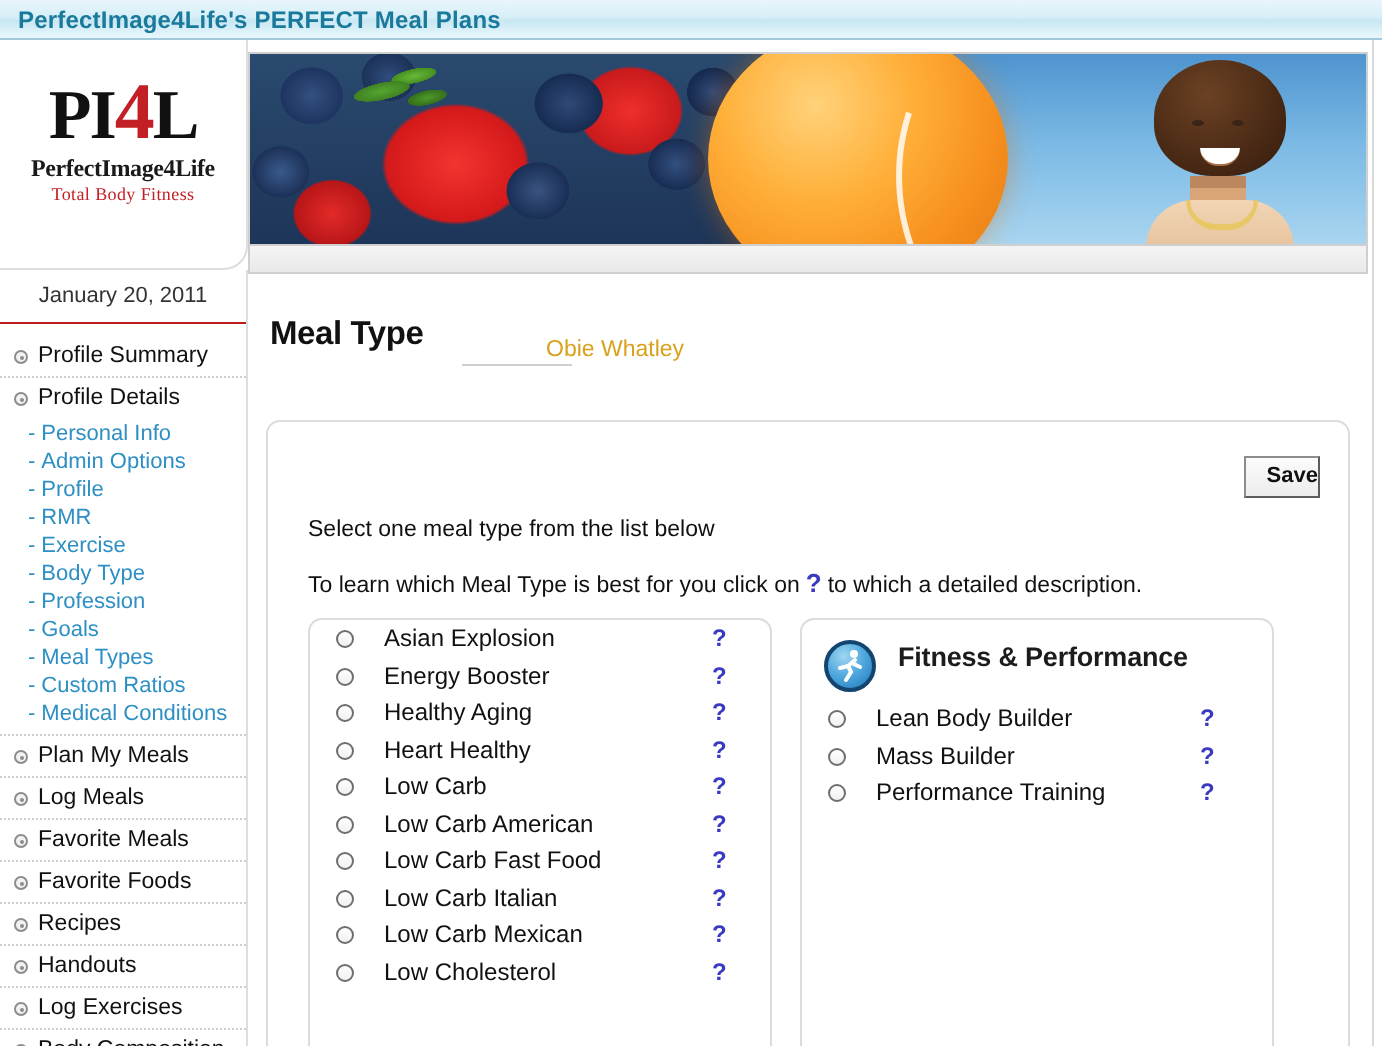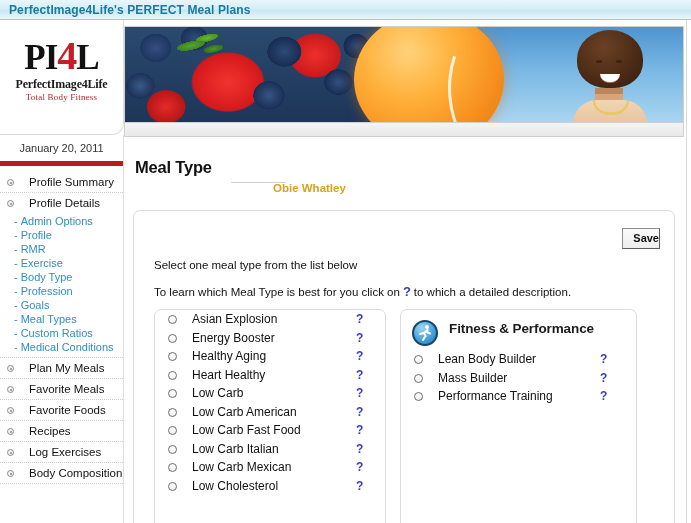--- a/index.html
+++ b/index.html
@@ -254,30 +254,30 @@
     border-right: 1px solid #dddddd;
     box-sizing: border-box;
     z-index: 3;
   }
   .sidebar-date {
     height: 26px;
     line-height: 26px;
     text-align: center;
     font-size: 11px;
     color: #333333;
-    border-bottom: 5px solid #b91c1c;
+    border-bottom: 1px solid #b91c1c;
   }
   .nav {
     padding: 6px 0 0 0;
   }
   .nav-item {
     position: relative;
     height: 21px;
     line-height: 21px;
-    padding-left: 29px;
+    padding-left: 19px;
     font-size: 11.5px;
     color: #111111;
     border-bottom: 1px dotted #cfcfcf;
     white-space: nowrap;
     box-sizing: border-box;
   }
   .nav-item.nodot { border-bottom: none; }
   .nav-bullet {
     position: absolute;
     left: 7px; top: 7px;
@@ -324,24 +324,24 @@
     letter-spacing: -0.2px;
   }
   .title-rule {
     position: absolute;
     left: 106px; top: 44px;
     width: 55px; height: 1px;
     background: #cfcfcf;
   }
   .client-name {
     position: absolute;
-    left: 148px; top: 44px;
+    left: 148px; top: 31px;
     font-size: 11.5px;
     color: #d9a11c;
-    font-weight: bold;
+    font-weight: normal;
   }
 
   .panel {
     position: absolute;
     left: 8px; top: 72px;
     width: 542px; height: 340px;
     border: 1px solid #dcdcdc;
     border-radius: 7px;
     background: #ffffff;
     box-sizing: border-box;
@@ -498,47 +498,56 @@
           <span class="nav-bullet"></span>
           <span>Profile Summary</span>
         </div>
 
         <div class="nav-item nodot">
           <span class="nav-bullet"></span>
           <span>Profile Details</span>
         </div>
 
         <div class="sub-wrap sub-wrap-end">
+          <div class="sub-item"><span class="dash">-</span><span>Personal Info</span></div>
           <div class="sub-item"><span class="dash">-</span><span>Admin Options</span></div>
           <div class="sub-item"><span class="dash">-</span><span>Profile</span></div>
           <div class="sub-item"><span class="dash">-</span><span>RMR</span></div>
           <div class="sub-item"><span class="dash">-</span><span>Exercise</span></div>
           <div class="sub-item"><span class="dash">-</span><span>Body Type</span></div>
           <div class="sub-item"><span class="dash">-</span><span>Profession</span></div>
           <div class="sub-item"><span class="dash">-</span><span>Goals</span></div>
           <div class="sub-item"><span class="dash">-</span><span>Meal Types</span></div>
           <div class="sub-item"><span class="dash">-</span><span>Custom Ratios</span></div>
           <div class="sub-item"><span class="dash">-</span><span>Medical Conditions</span></div>
         </div>
 
         <div class="nav-item">
           <span class="nav-bullet"></span>
           <span>Plan My Meals</span>
         </div>
         <div class="nav-item">
           <span class="nav-bullet"></span>
+          <span>Log Meals</span>
+        </div>
+        <div class="nav-item">
+          <span class="nav-bullet"></span>
           <span>Favorite Meals</span>
         </div>
         <div class="nav-item">
           <span class="nav-bullet"></span>
           <span>Favorite Foods</span>
         </div>
         <div class="nav-item">
           <span class="nav-bullet"></span>
           <span>Recipes</span>
+        </div>
+        <div class="nav-item">
+          <span class="nav-bullet"></span>
+          <span>Handouts</span>
         </div>
         <div class="nav-item">
           <span class="nav-bullet"></span>
           <span>Log Exercises</span>
         </div>
         <div class="nav-item">
           <span class="nav-bullet"></span>
           <span>Body Composition</span>
         </div>
       </div>

